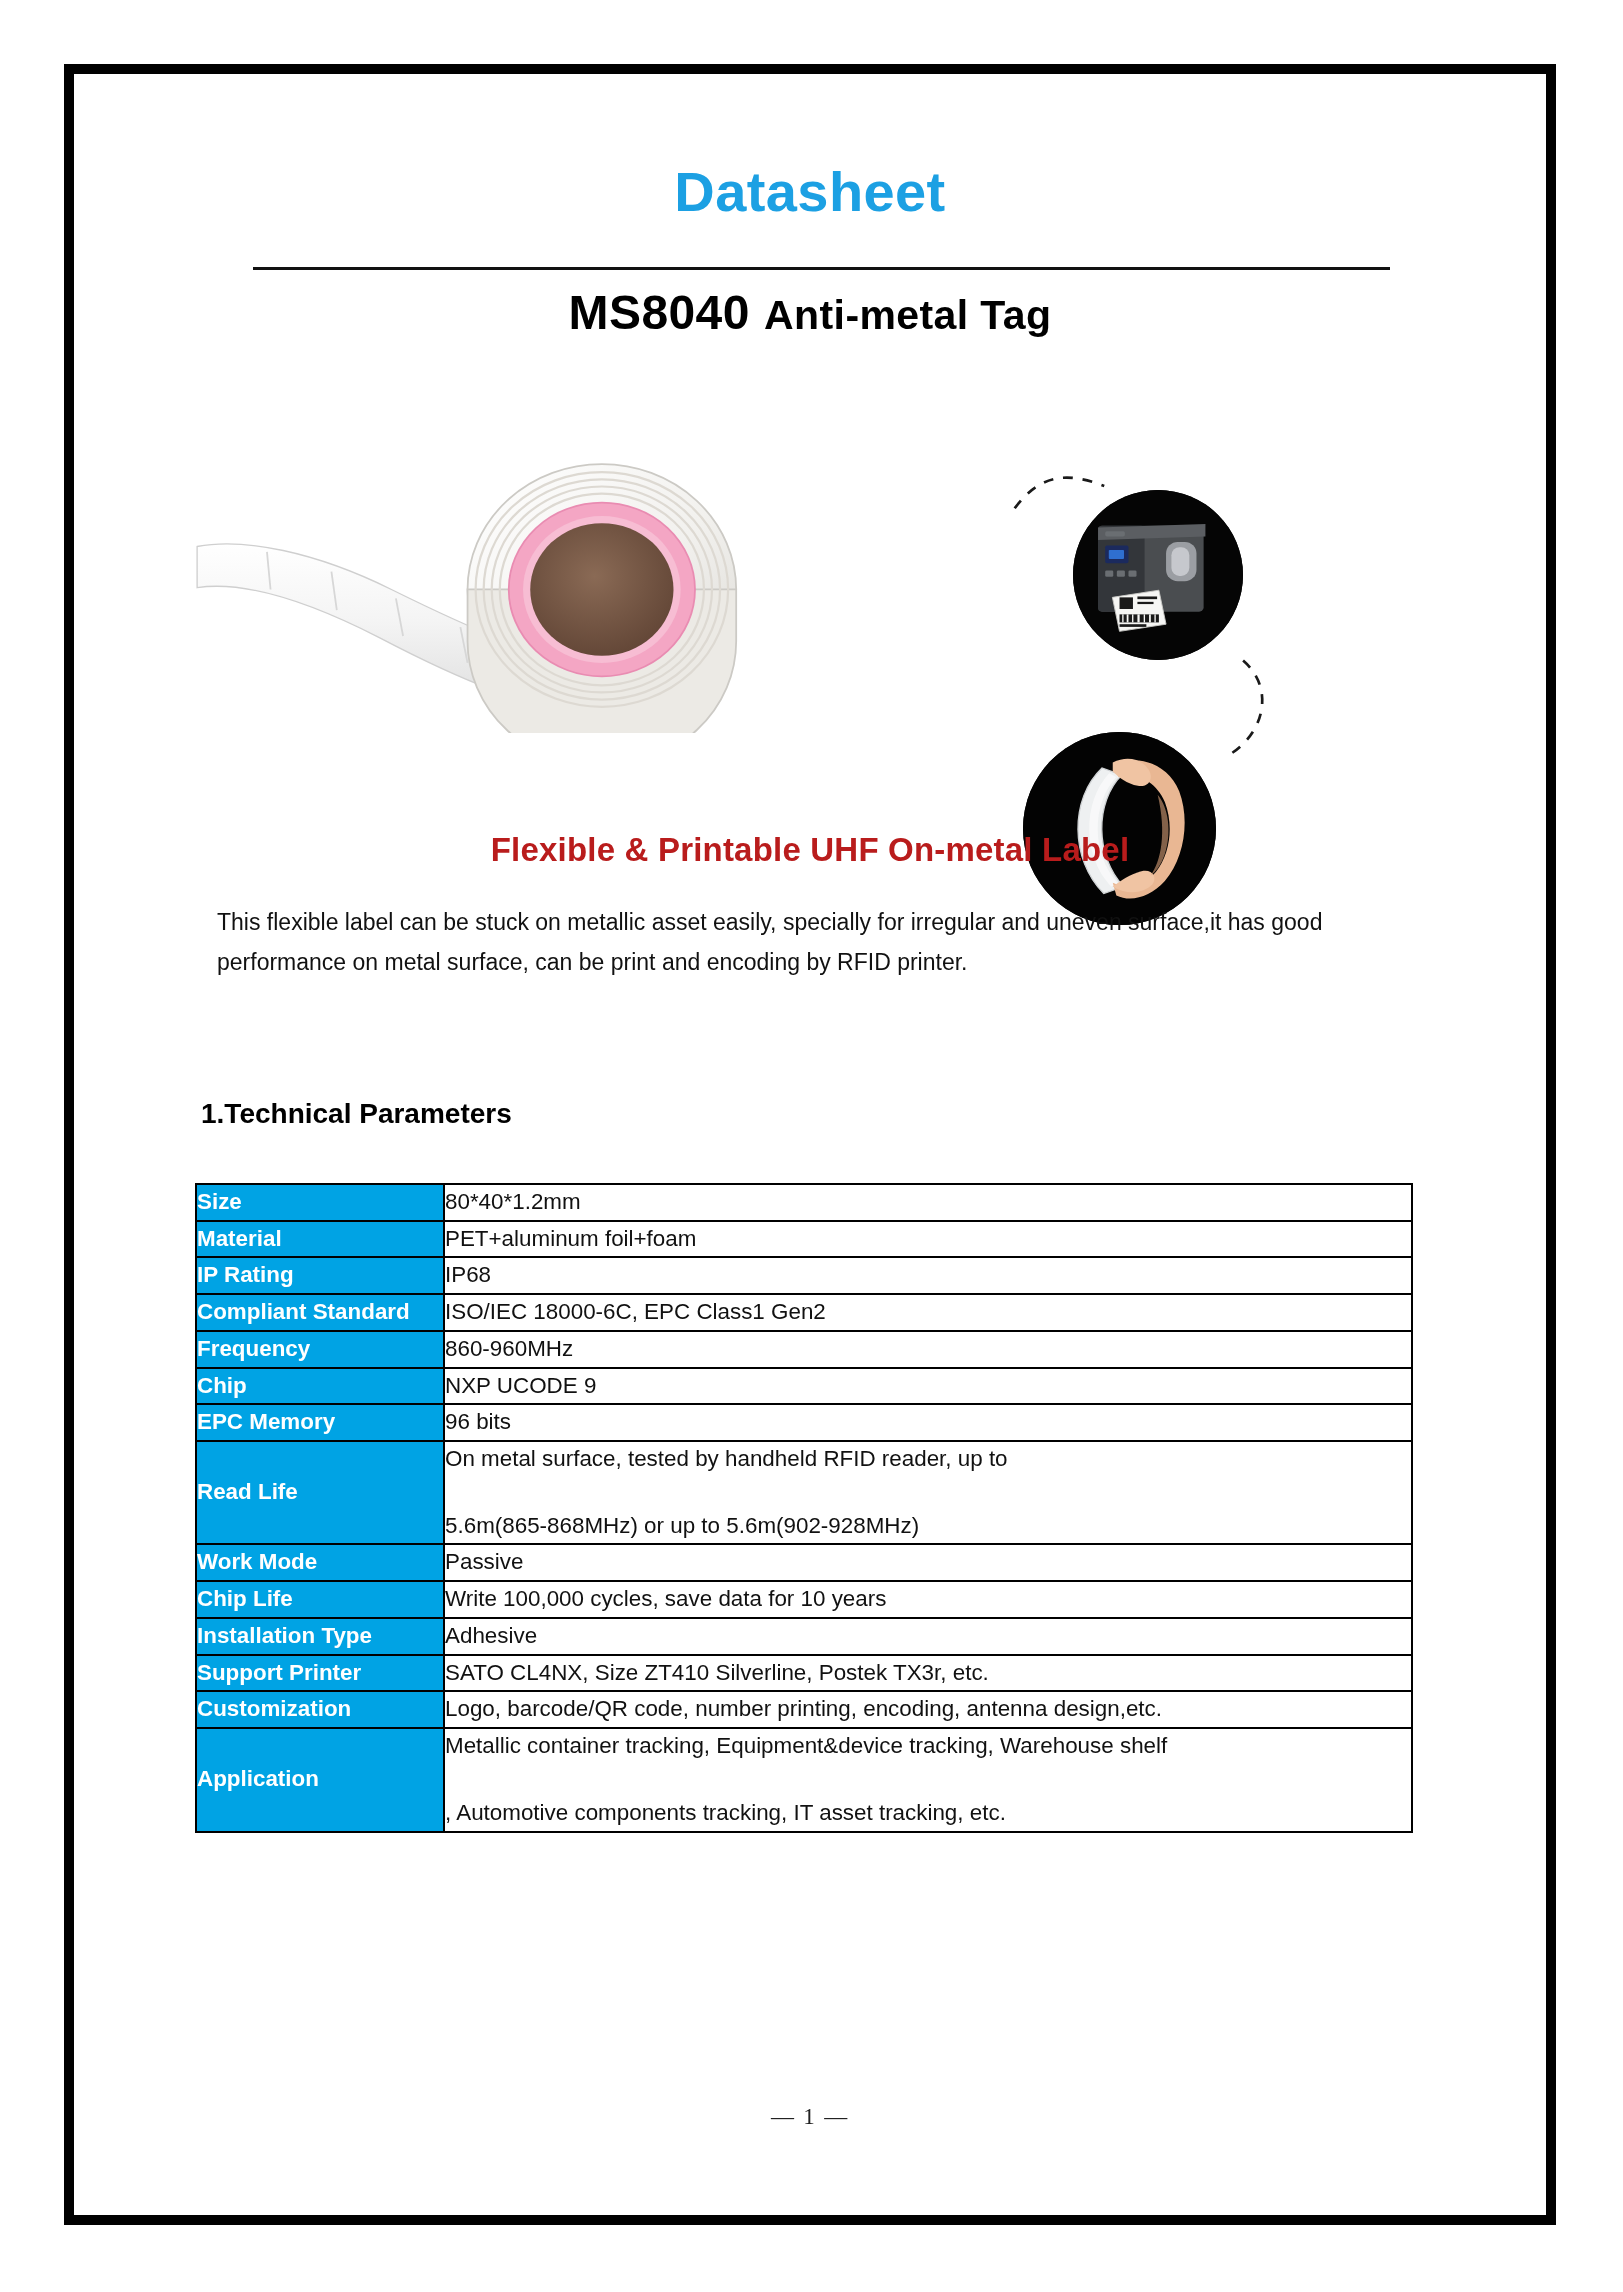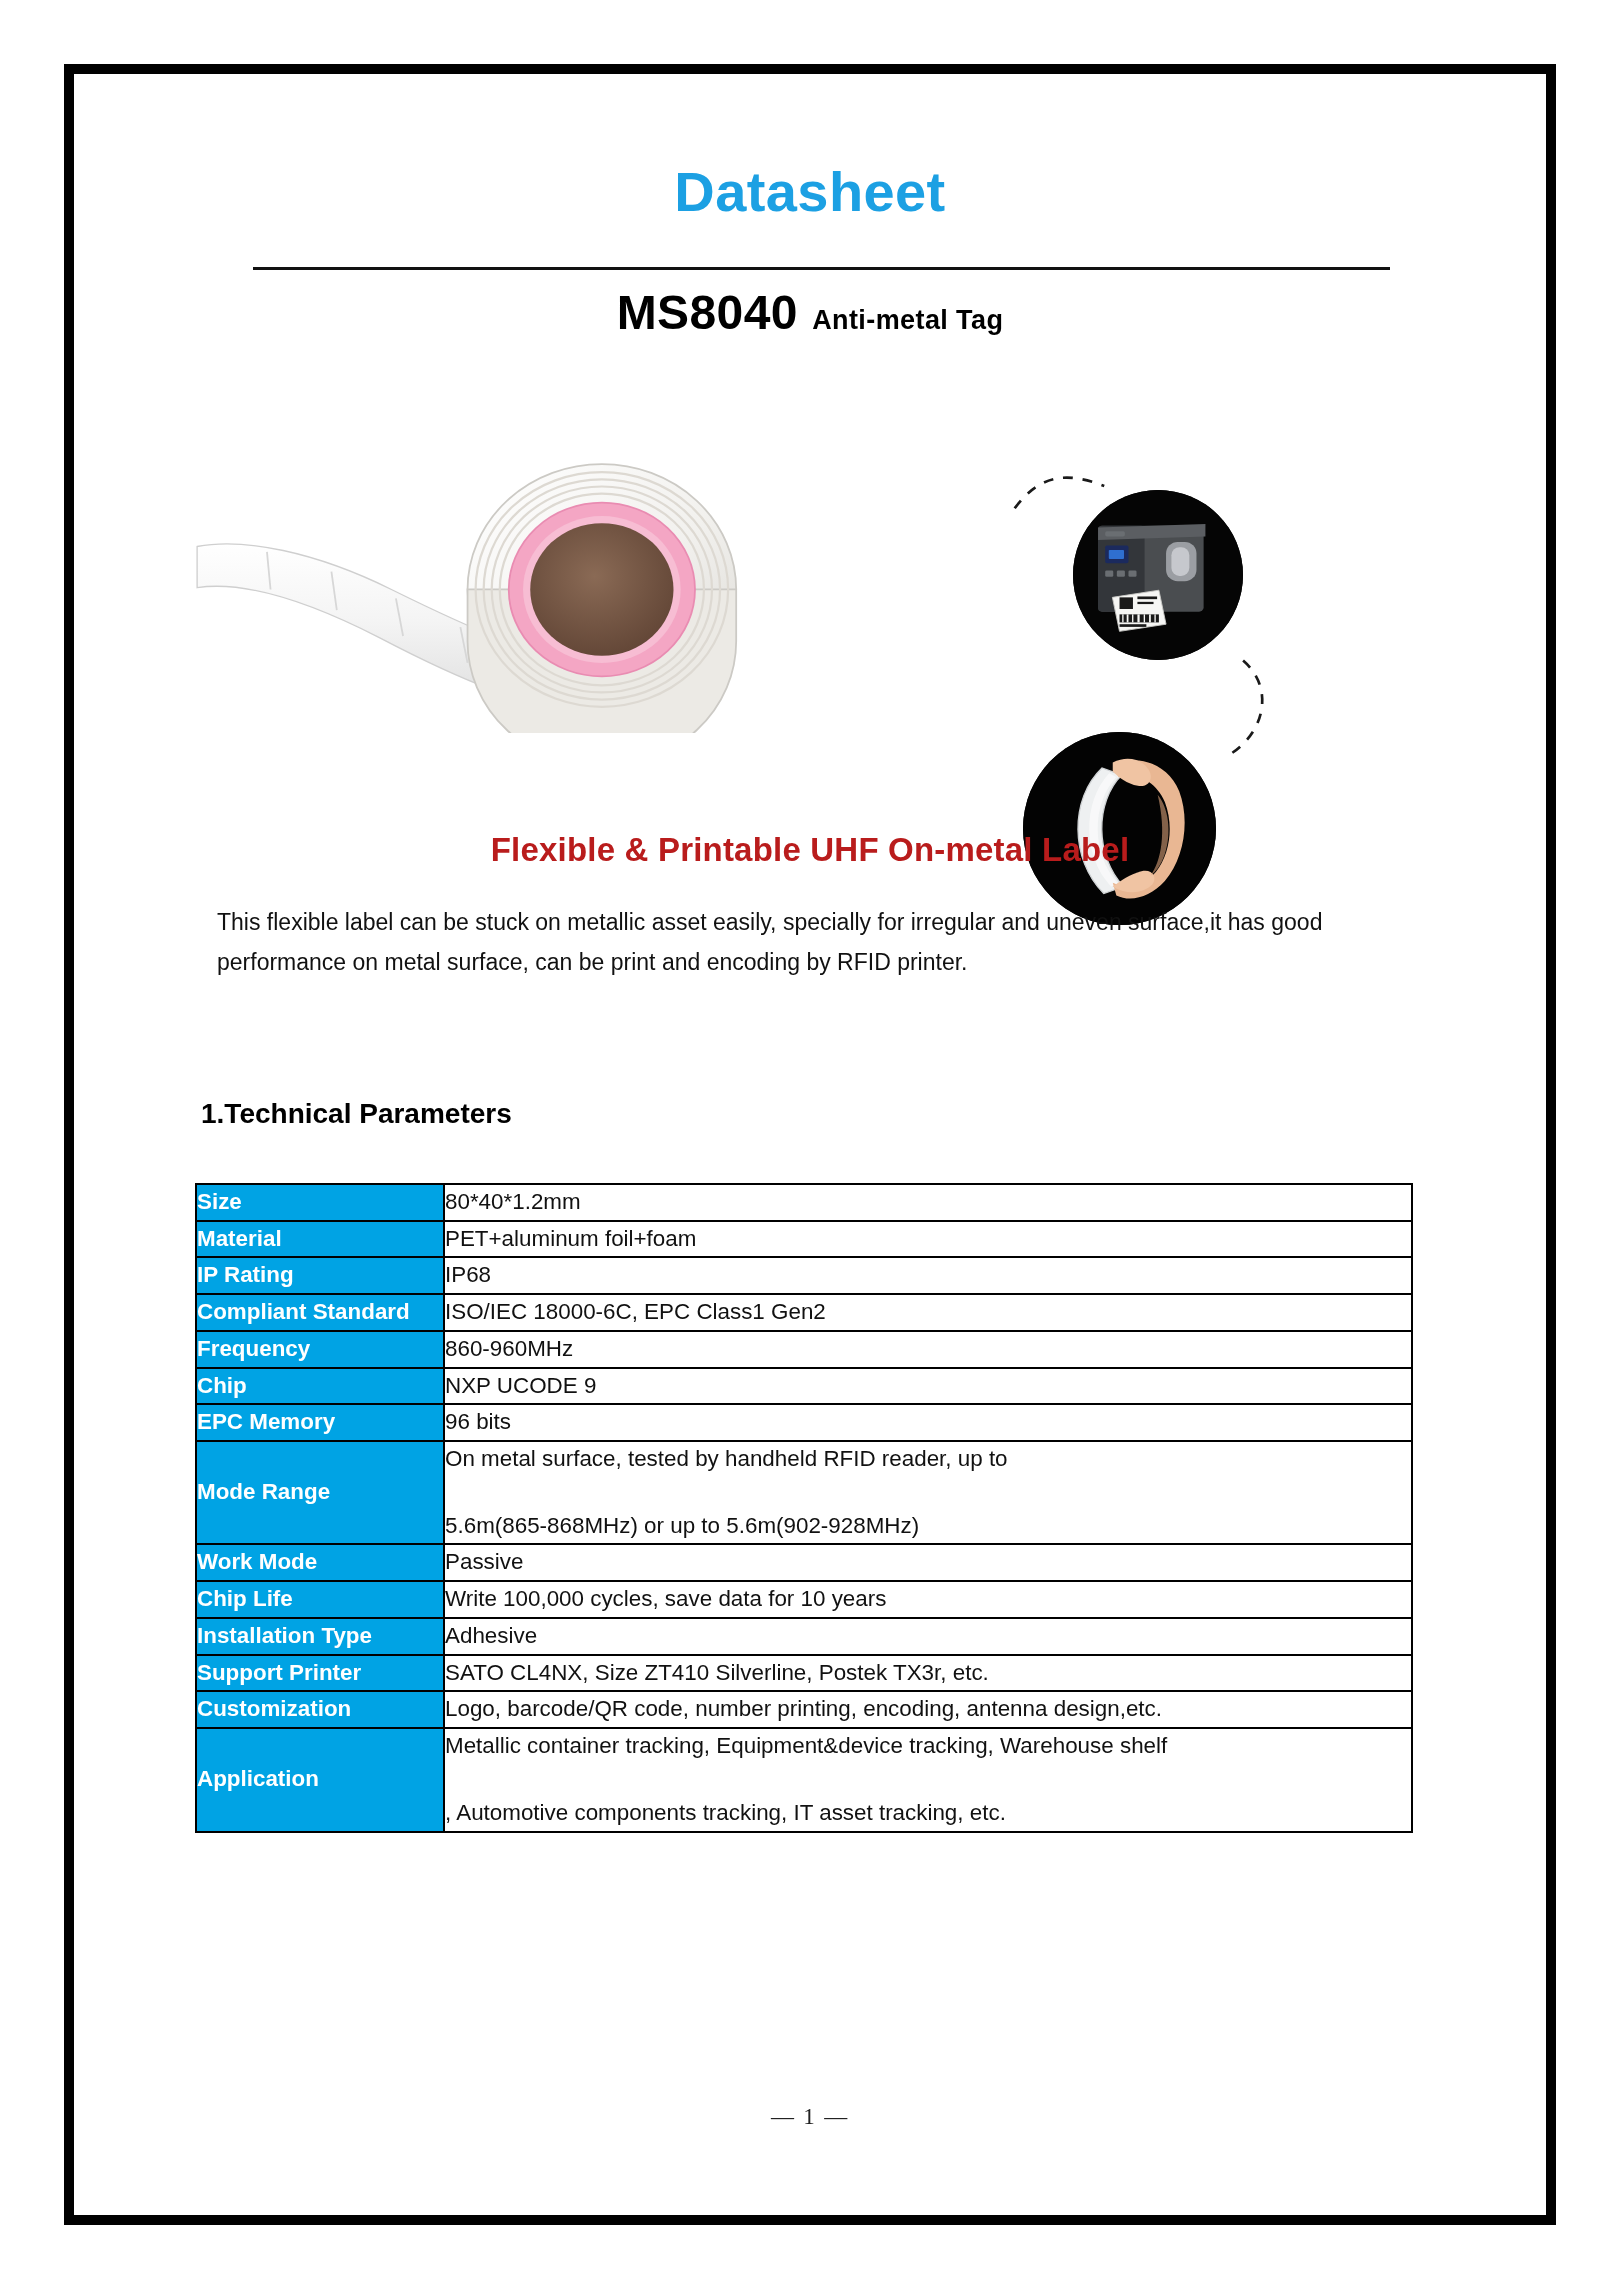--- a/index.html
+++ b/index.html
@@ -62,21 +62,21 @@
     color: #000000;
     font-weight: bold;
     line-height: 1;
     white-space: nowrap;
   }
   .product-title .model {
     font-size: 48px;
     letter-spacing: 0.4px;
   }
   .product-title .kind {
-    font-size: 27px;
+    font-size: 41px;
     margin-left: 14.3px;
     letter-spacing: 0.4px;
   }
 
   
   .hero {
     position: absolute;
     top: 300px;
     left: 0;
     width: 1471px;
@@ -364,21 +364,21 @@
           </tr>
           <tr>
             <td class="spec-label">Chip</td>
             <td class="spec-value">NXP UCODE 9</td>
           </tr>
           <tr>
             <td class="spec-label">EPC Memory</td>
             <td class="spec-value">96 bits</td>
           </tr>
           <tr>
-            <td class="spec-label">Mode Range</td>
+            <td class="spec-label">Read Life</td>
             <td class="spec-value">
               <span>On metal surface, tested by handheld RFID reader, up to</span>
               <span class="line2">5.6m(865-868MHz) or up to 5.6m(902-928MHz)</span>
             </td>
           </tr>
           <tr>
             <td class="spec-label">Work Mode</td>
             <td class="spec-value">Passive</td>
           </tr>
           <tr>

